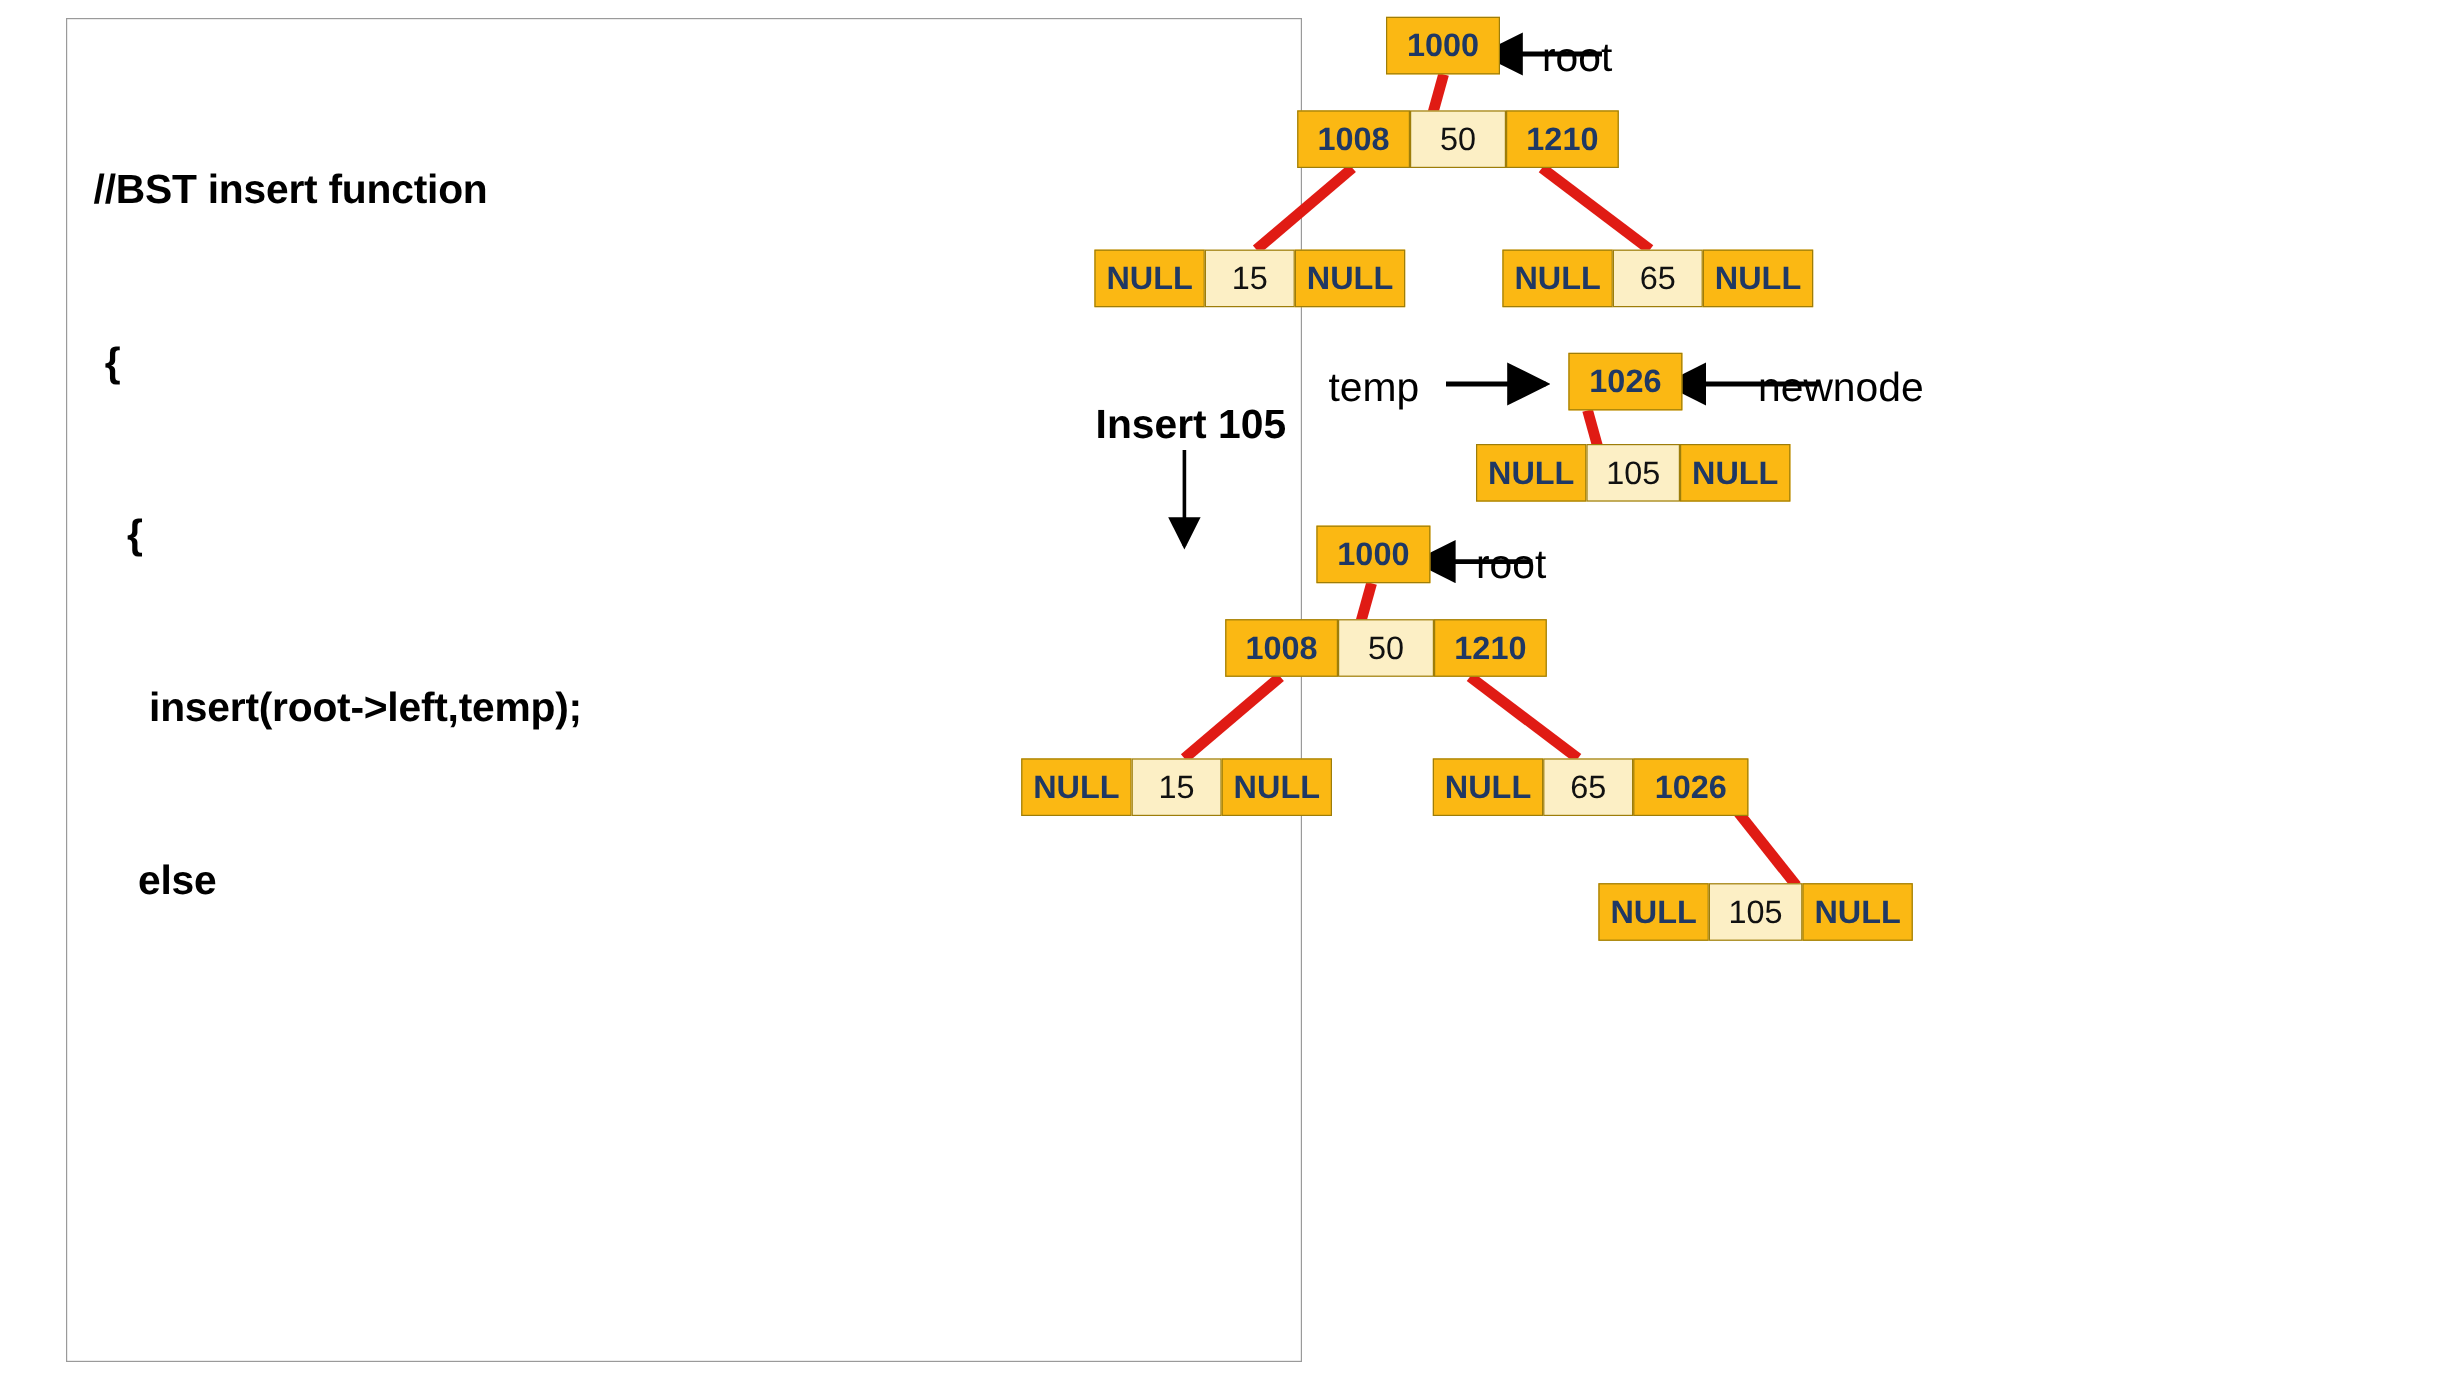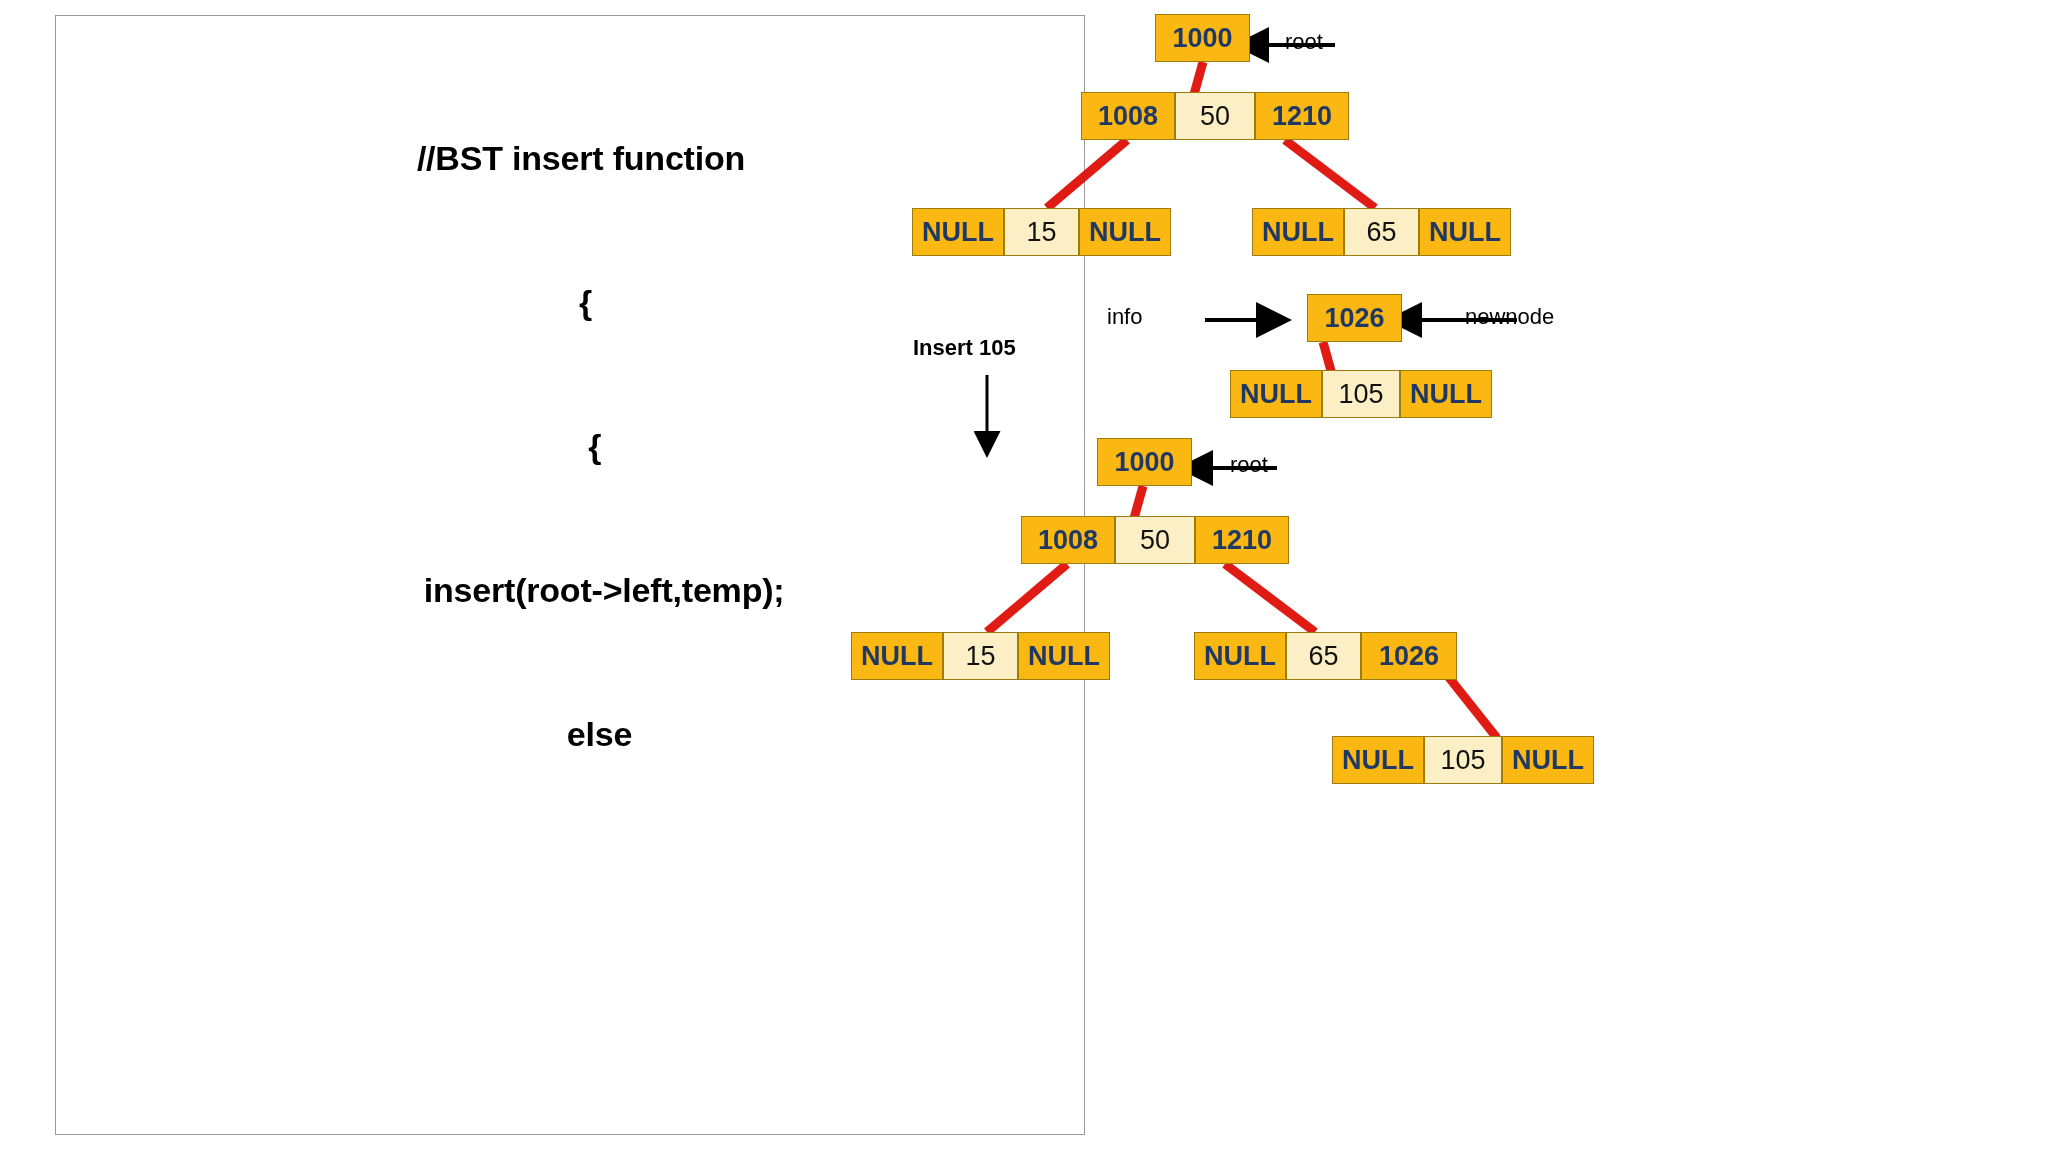--- a/index.html
+++ b/index.html
@@ -2,21 +2,21 @@
 <html><head>
 <meta charset="utf-8">
 <style>
   html,body{margin:0;padding:0;background:#ffffff;}
   body{width:2048px;height:1152px;position:relative;overflow:hidden;
        font-family:"Liberation Sans","DejaVu Sans",sans-serif;}
 
   
   #code-panel{
     position:absolute;left:55px;top:15px;width:1030px;height:1120px;
-    background:#ffffff;border:1.5px solid #9a9a9a;box-sizing:border-box;text-align:center;
+    background:#ffffff;border:1.5px solid #9a9a9a;box-sizing:border-box;
   }
   #code-list{
     margin:0;padding:22px 0 0 22px;list-style:none;
     font-family:"Liberation Sans","DejaVu Sans",sans-serif;
     font-weight:bold;font-size:34px;line-height:48px;color:#000000;
     white-space:pre;letter-spacing:-0.2px;
   }
   #code-list li{height:48px;}
 
   
@@ -28,21 +28,21 @@
   .node{position:absolute;display:flex;height:48px;z-index:3;padding-left:12px;}
   .cell{
     display:flex;align-items:center;justify-content:center;
     border:1px solid #9d7d0a;box-sizing:border-box;
     font-size:27px;line-height:1;
   }
   .cell.ptr{background:#FBB813;color:#1F3864;font-weight:bold;}
   .cell.val{background:#FCEFC5;color:#111111;font-weight:normal;}
 
   
-  .lbl{position:absolute;font-size:22px;color:#000000;
+  .lbl{position:absolute;font-size:34px;color:#000000;
        white-space:nowrap;z-index:4;line-height:1;}
   .lbl.bold{font-weight:bold;text-align:right;}
 </style>
 </head>
 <body>
 
 <div id="code-panel">
   <ul id="code-list">
     <li>//BST insert function</li>
     <li> {</li>
@@ -144,21 +144,21 @@
   </div>
 
   <div class="node" style="left:235px;top:736px;">
     <div class="cell ptr" style="width:92px;">NULL</div>
     <div class="cell val" style="width:78px;">105</div>
     <div class="cell ptr" style="width:92px;">NULL</div>
   </div>
 
   <span class="lbl" style="left:200px;top:31px;">root</span>
 
-  <span class="lbl" style="left:22px;top:306px;">info</span>
+  <span class="lbl" style="left:22px;top:306px;">temp</span>
 
   <span class="lbl" style="left:352px;top:306px;margin-left:28px;">newnode</span>
 
   <span class="lbl bold" style="left:-172px;top:337px;">Insert 105</span>
 
   <span class="lbl" style="left:145px;top:454px;">root</span>
 
 </div>
 
 </body></html>

